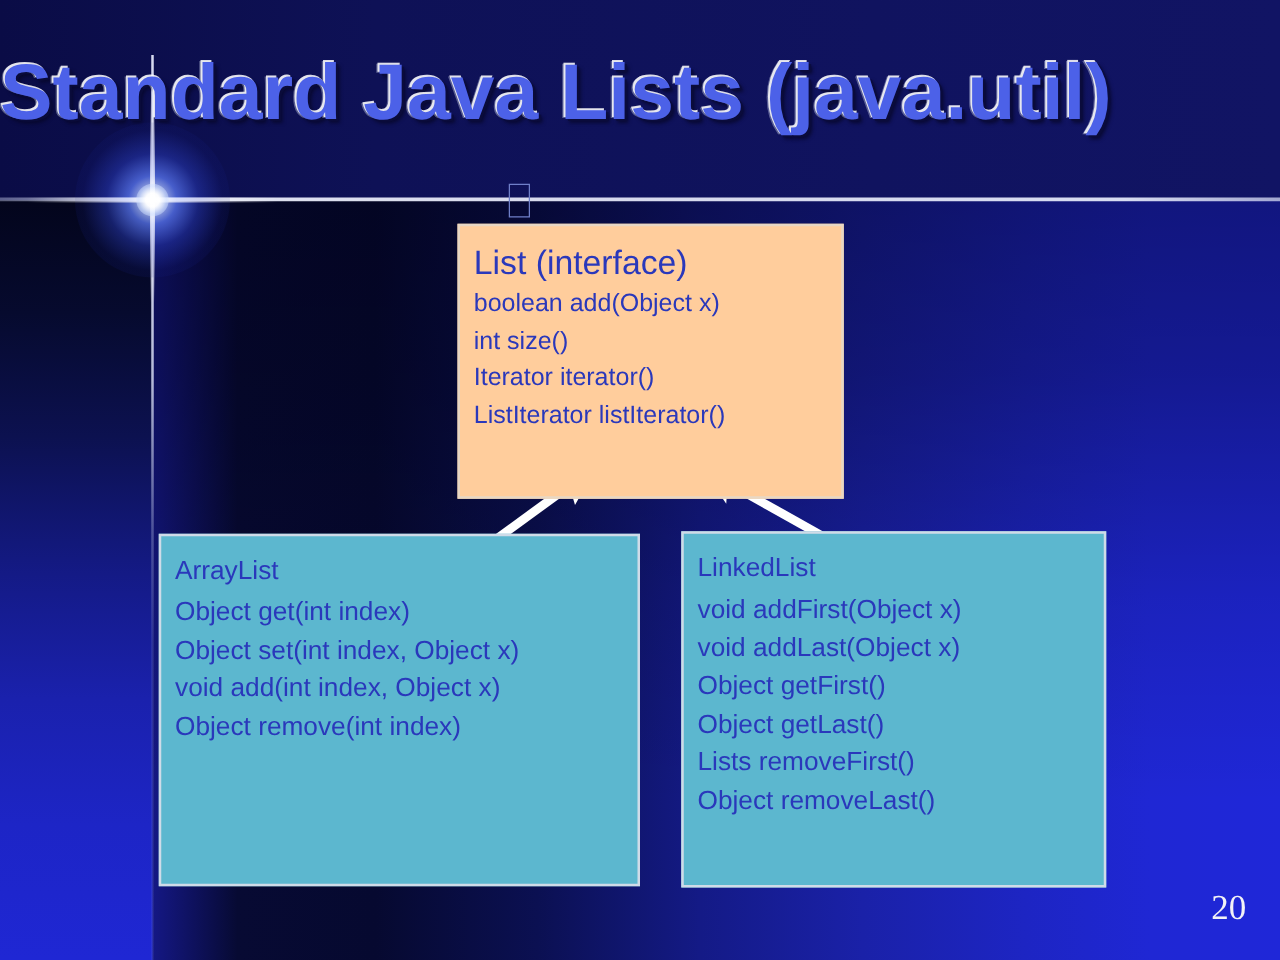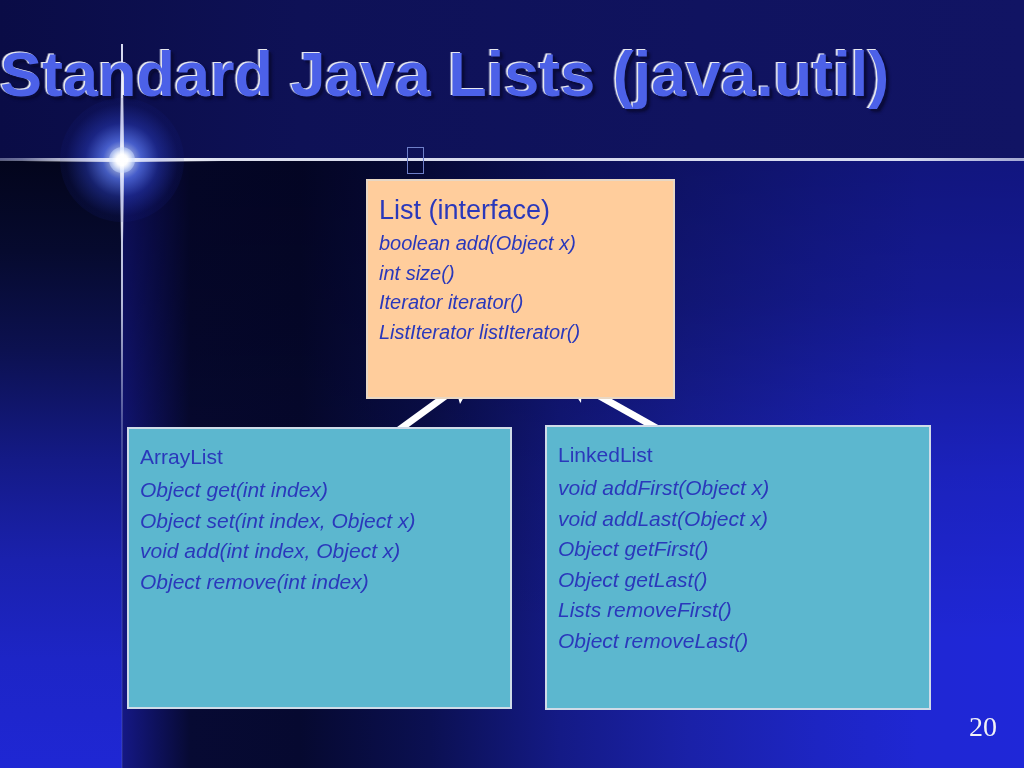--- a/index.html
+++ b/index.html
@@ -194,40 +194,39 @@
     font-size: 21px;
     line-height: 36px;
     color: #2a38bb;
     white-space: nowrap;
   }
   .box .member {
     font-size: 21px;
     line-height: 30.5px;
     color: #2a38bb;
     white-space: nowrap;
-    font-style: italic;
   }
 
   #box-list {
     left: 366px; top: 179px;
     width: 309px; height: 220px;
     background: #ffcd9c;
     border: 2px solid #e8d7c4;
   }
   #box-list .title-line { font-size: 27px; line-height: 38px; }
   #box-list .member     { font-size: 20px; line-height: 29.5px; }
 
   #box-arraylist {
     left: 127px; top: 427px;
     width: 385px; height: 282px;
     background: #5cb7cf;
   }
   #box-linkedlist {
     left: 545px; top: 425px;
-    width: 386px; height: 285px;
+    width: 340px; height: 285px;
     background: #5cb7cf;
   }
 
   
   #arrows {
     position: absolute;
     left: 0; top: 0;
     width: 1024px; height: 768px;
     pointer-events: none;
   }

